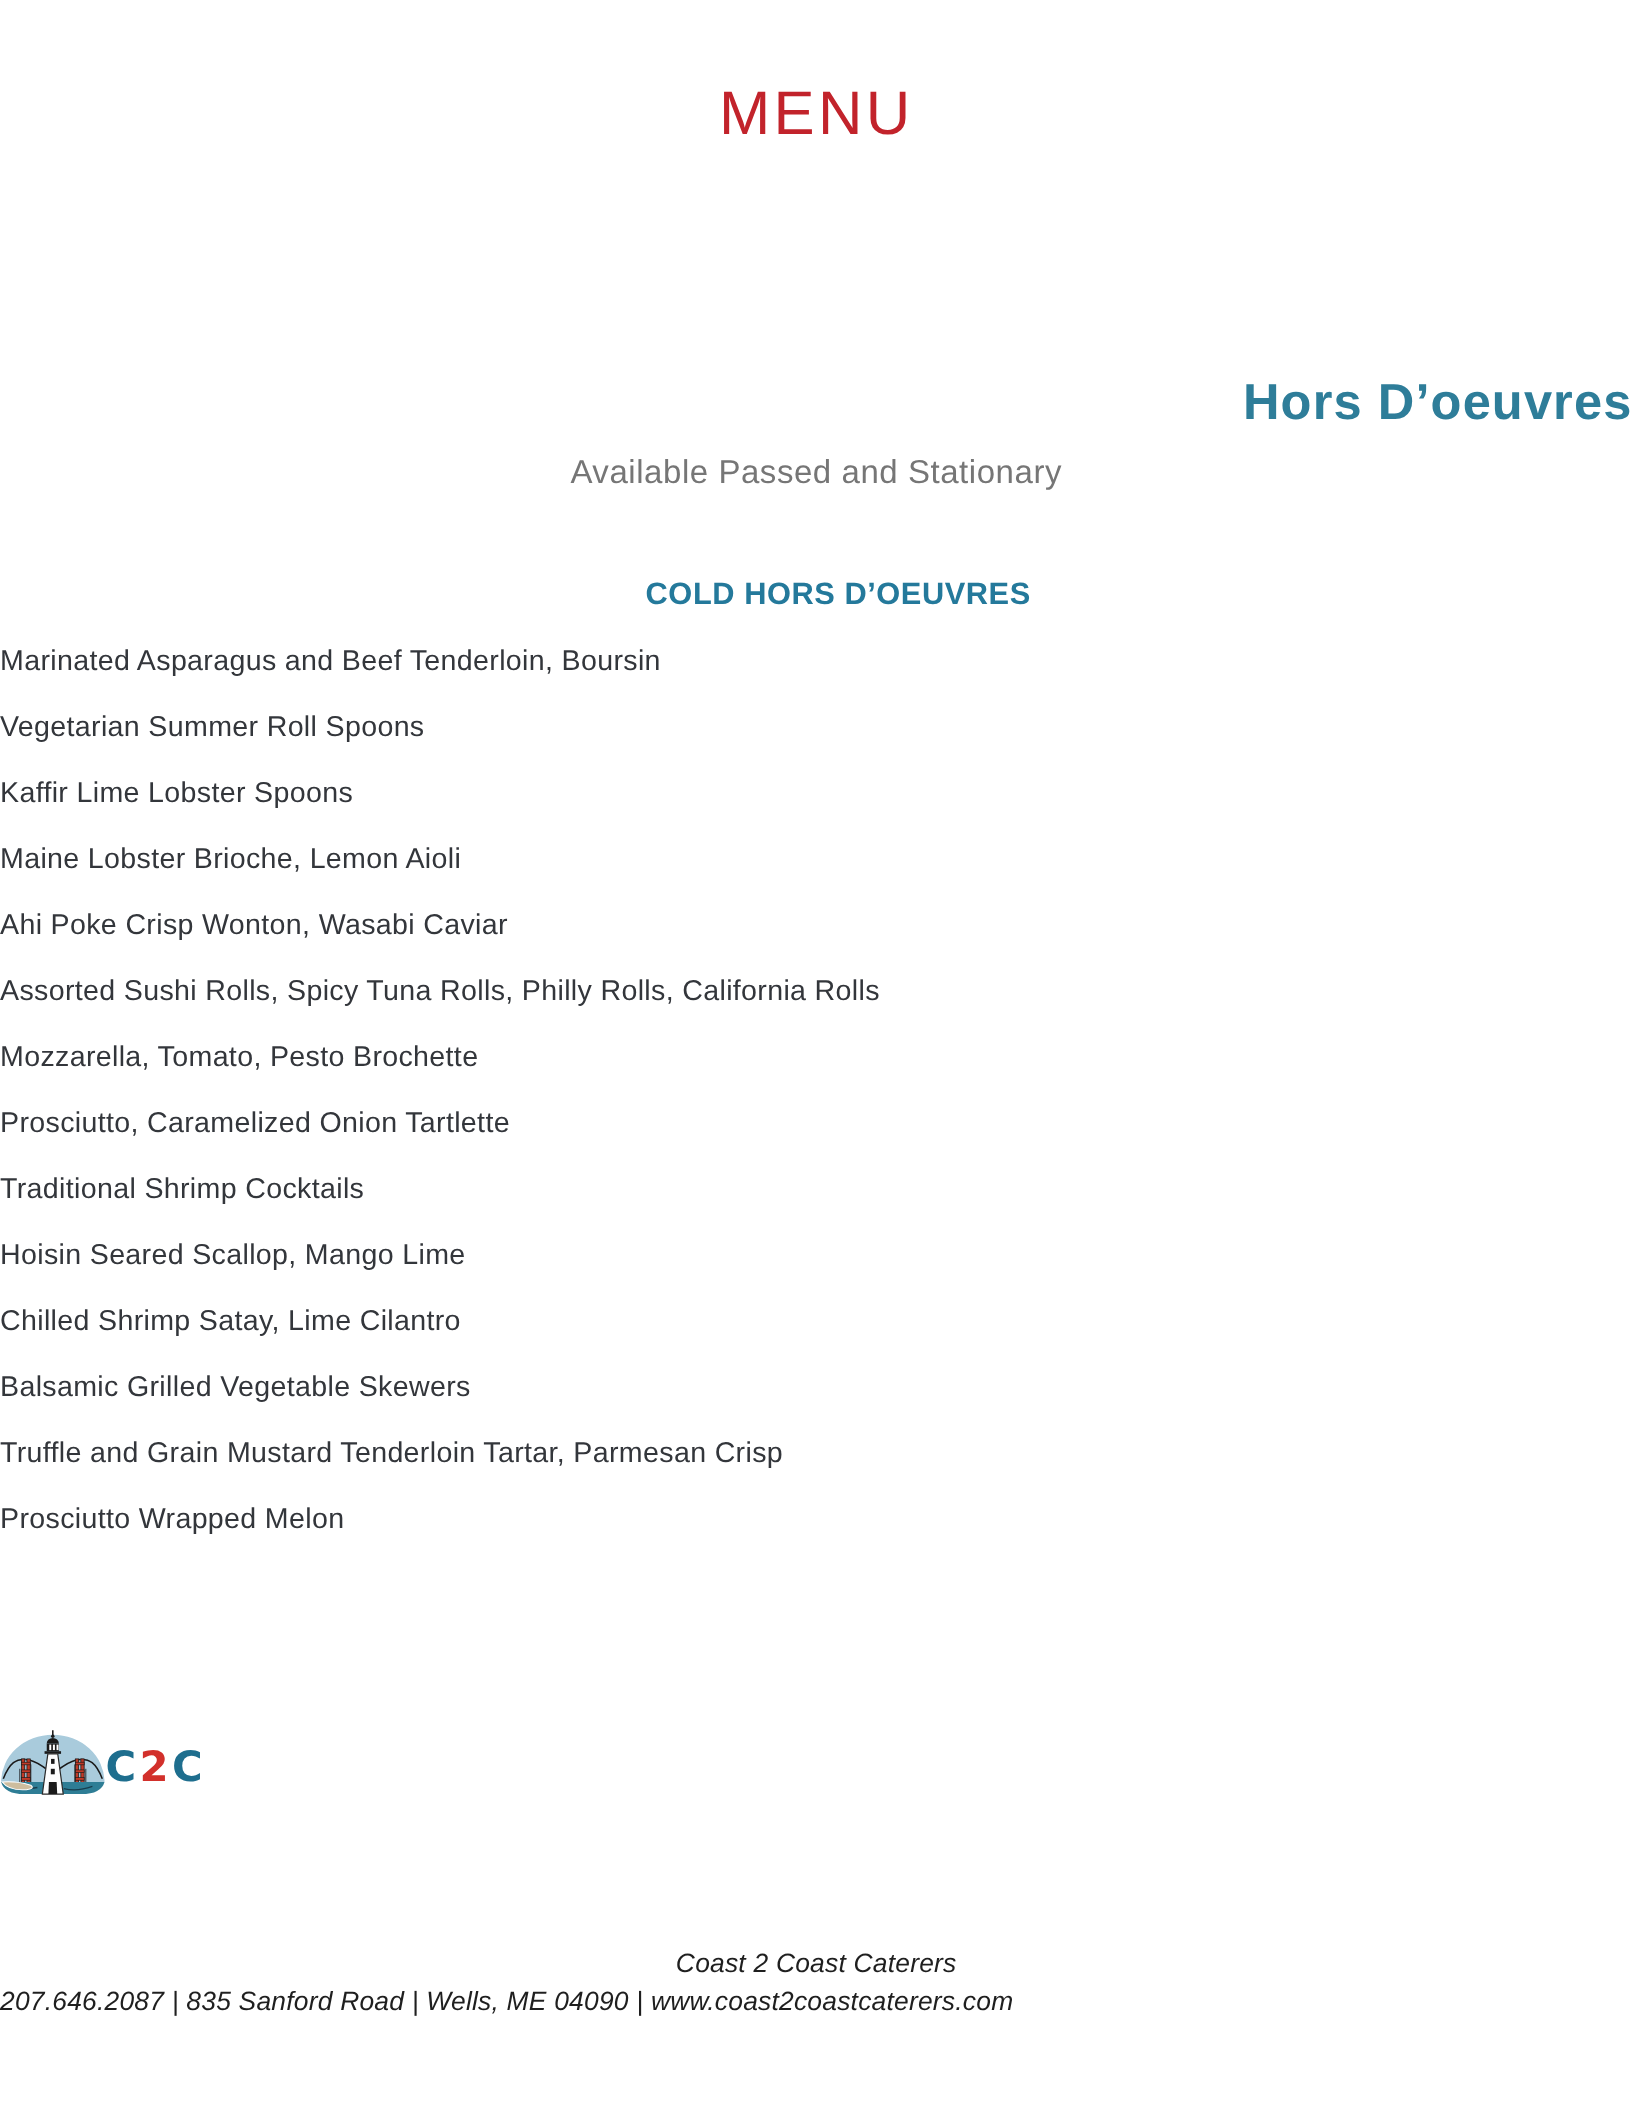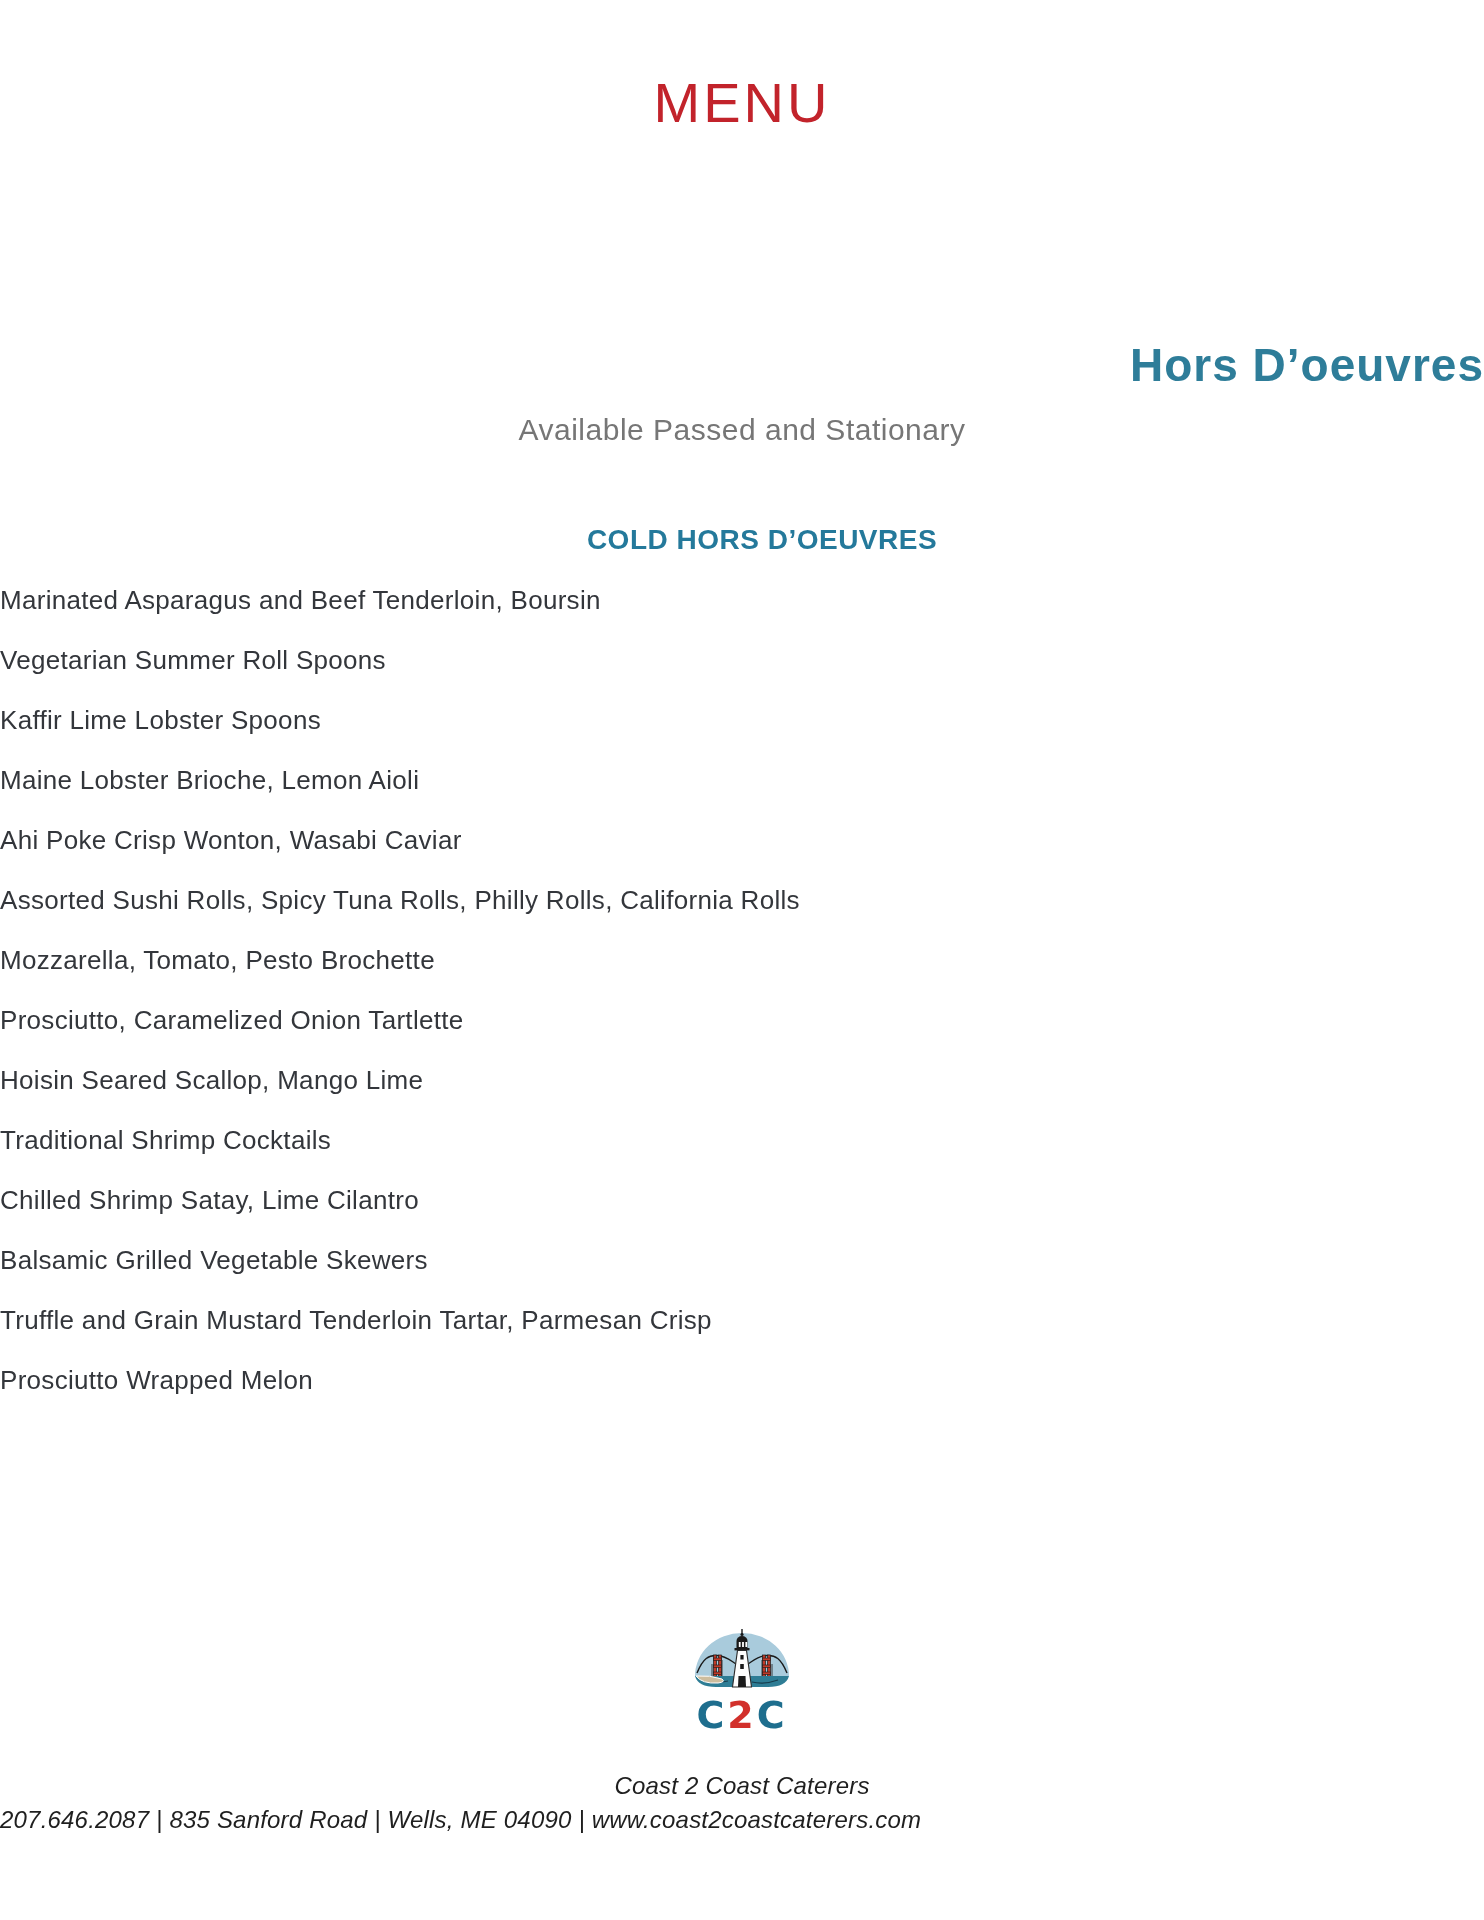--- a/index.html
+++ b/index.html
@@ -69,25 +69,25 @@
   .item {
     height: 60px;
     line-height: 60px;
     text-align: left;
     font-size: 26px;
     color: #33363B;
     letter-spacing: 0.3px;
   }
   .logo {
     position: absolute;
-    top: 1628px;
+    top: 1572px;
     left: 0;
     width: 100%;
     display: flex;
-    flex-direction: column;
+    flex-direction: row;
     align-items: center;
     text-align: center;
   }
   .logo-emblem { width: 96px; height: 70px; display: block; }
   .logo-text {
     margin-top: -2px;
     font-family: "DejaVu Sans", sans-serif;
     font-weight: 700;
     font-size: 38px;
     letter-spacing: 3px;
@@ -132,22 +132,22 @@
 
   <div class="items">
       <div class="item">Marinated Asparagus and Beef Tenderloin, Boursin</div>
       <div class="item">Vegetarian Summer Roll Spoons</div>
       <div class="item">Kaffir Lime Lobster Spoons</div>
       <div class="item">Maine Lobster Brioche, Lemon Aioli</div>
       <div class="item">Ahi Poke Crisp Wonton, Wasabi Caviar</div>
       <div class="item">Assorted Sushi Rolls, Spicy Tuna Rolls, Philly Rolls, California Rolls</div>
       <div class="item">Mozzarella, Tomato, Pesto Brochette</div>
       <div class="item">Prosciutto, Caramelized Onion Tartlette</div>
+      <div class="item">Traditional Shrimp Cocktails</div>
       <div class="item">Hoisin Seared Scallop, Mango Lime</div>
-      <div class="item">Traditional Shrimp Cocktails</div>
       <div class="item">Chilled Shrimp Satay, Lime Cilantro</div>
       <div class="item">Balsamic Grilled Vegetable Skewers</div>
       <div class="item">Truffle and Grain Mustard Tenderloin Tartar, Parmesan Crisp</div>
       <div class="item">Prosciutto Wrapped Melon</div>
     </div>
 
   <div class="logo">
     <svg class="logo-emblem" viewBox="0 0 96 70" xmlns="http://www.w3.org/2000/svg">
 
       <path d="M1,48 A47,43 0 0 1 95,48 Z" fill="#A9CBDC"></path>

